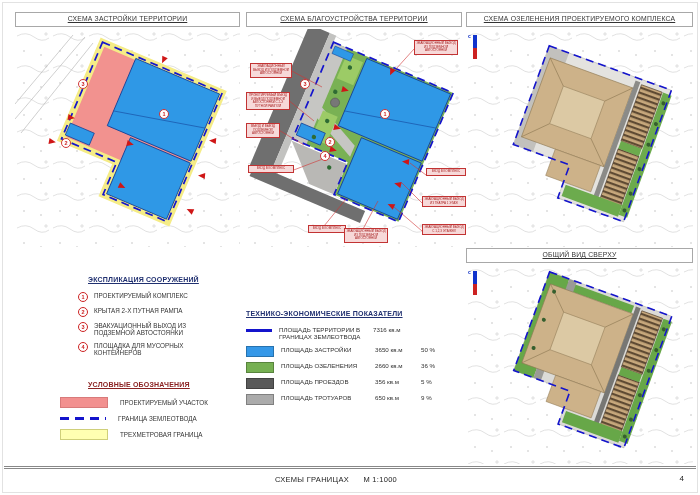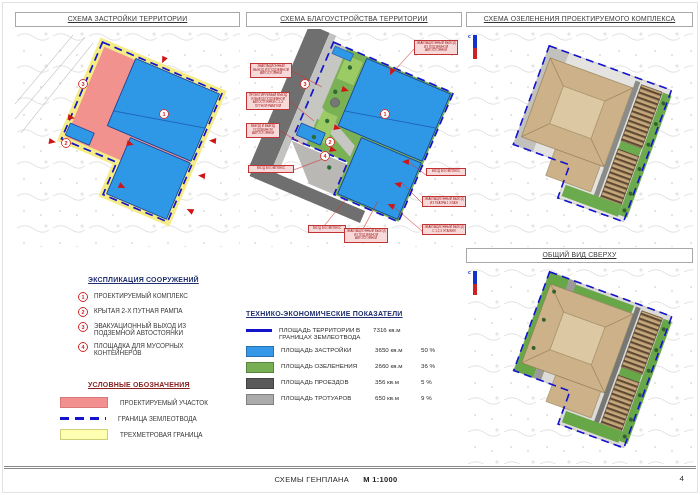--- a/index.html
+++ b/index.html
@@ -42,21 +42,21 @@
   .t-sw{flex:none;width:26px;height:9px;margin-right:7px;border:.5px solid rgba(0,0,0,.25);}
   .t-line{flex:none;width:26px;height:2.5px;background:#1414cc;margin:3px 7px 0 0;border:none;}
   .c-blue{background:#3598e8;} .c-green{background:#76b052;} .c-dgray{background:#595959;} .c-lgray{background:#ababab;}
   .t-l{width:94px;font-size:6.2px;color:#333;line-height:1.2;}
   .t-v{width:46px;font-size:6.2px;color:#333;}
   .t-p{width:28px;font-size:6.2px;color:#333;}
   
   .footer{position:absolute;left:4px;right:4px;top:466px;height:26px;border-top:3px double #888;}
   .f-center{position:absolute;left:0;right:0;top:6px;text-align:center;font-size:7.5px;color:#222;
             transform:translateX(-14px);letter-spacing:.3px;}
-  .f-scale{margin-left:12px;font-weight:bold;}
+  .f-scale{margin-left:12px;}
   .f-page{position:absolute;right:12px;top:5px;font-size:8px;color:#222;}
 </style>
 </head>
 <body>
 
 <div class="frame"></div>
 
 <div class="panel" id="p1" style="left:15px;top:12px;width:225px;">
   <div class="ptitle">СХЕМА ЗАСТРОЙКИ ТЕРРИТОРИИ</div>
   <svg viewBox="0 0 225 218" width="225" height="218">
@@ -362,17 +362,17 @@
   <div class="t-row">
     <span class="t-sw c-lgray"></span>
     <span class="t-l">ПЛОЩАДЬ ТРОТУАРОВ</span>
     <span class="t-v">650 кв.м</span>
     <span class="t-p">9 %</span>
   </div>
 </div>
 
 <div class="footer">
   <div class="f-center">
-    <span>СХЕМЫ ГЕНПЛАНА</span>
+    <span>СХЕМЫ ГРАНИЦАХ</span>
     <span class="f-scale">М 1:1000</span>
   </div>
   <div class="f-page">4</div>
 </div>
 
 </body></html>

